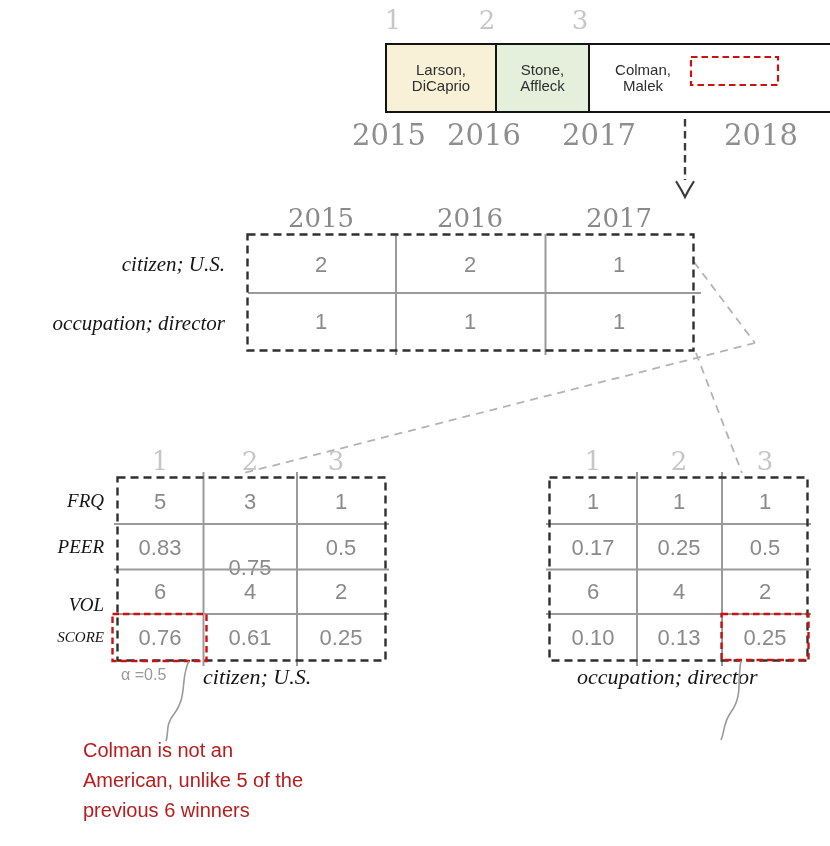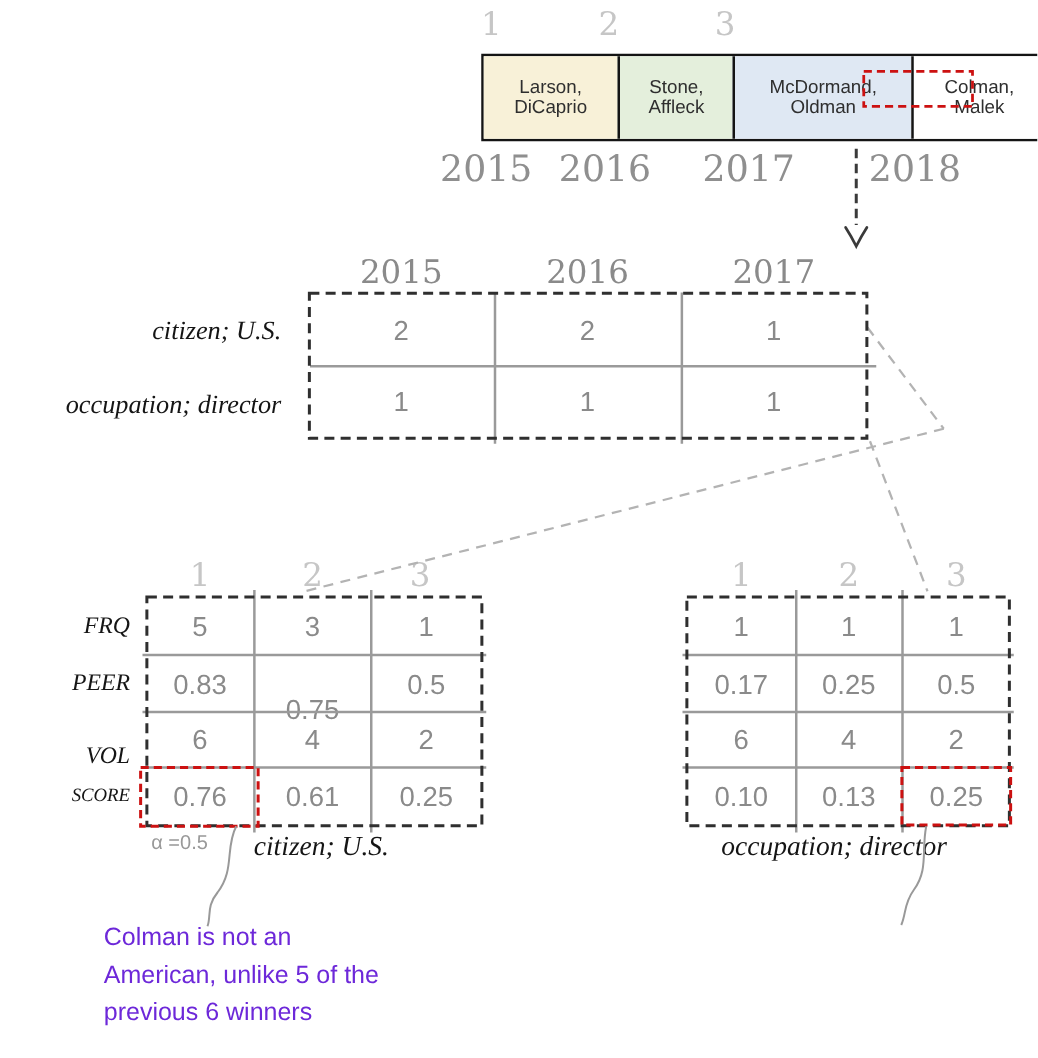--- a/index.html
+++ b/index.html
@@ -32,21 +32,21 @@
     font-family:"Liberation Serif",serif;font-style:italic;color:#151515;
     font-size:19px;white-space:nowrap;text-align:right;
   }
   .rowlab-sm{font-size:15px;}
   .caption{
     font-family:"Liberation Serif",serif;font-style:italic;color:#151515;
     font-size:22px;white-space:nowrap;
   }
   .alpha{color:#999999;font-size:16px;white-space:nowrap;}
   .note{
-    color:#6d28d9;font-size:20px;line-height:30px;white-space:pre-line;
+    color:#b91c1c;font-size:20px;line-height:30px;white-space:pre-line;
   }
   svg.overlay{position:absolute;left:0;top:0;pointer-events:none;}
 </style>
 </head>
 <body>
 
 <div class="canvas">
 
   <span class="abs cx rank" style="left:393px;top:5px;">1</span>
   <span class="abs cx rank" style="left:487px;top:5px;">2</span>
@@ -54,34 +54,30 @@
 
   <div class="abs tl-box" style="left:337px;top:43px;width:453px;height:70px;margin-left:48px;">
     <div class="tl-cell tl-c0" style="width:108px;">
       <span>Larson,</span>
       <span>DiCaprio</span>
     </div>
     <div class="tl-cell tl-c1" style="width:93px;">
       <span>Stone,</span>
       <span>Affleck</span>
     </div>
-    <div class="tl-cell tl-c2" style="width:144px;">
-      <span>McDormand,</span>
-      <span>Oldman</span>
-    </div>
     <div class="tl-cell tl-c3" style="width:108px;">
       <span>Colman,</span>
       <span>Malek</span>
     </div>
   </div>
 
   <span class="abs cx year" style="left:389px;top:118px;">2015</span>
   <span class="abs cx year" style="left:484px;top:118px;">2016</span>
   <span class="abs cx year" style="left:599px;top:118px;">2017</span>
-  <span class="abs cx year" style="left:732px;top:118px;">2018</span>
+  <span class="abs cx year" style="left:761px;top:118px;">2018</span>
 
   <span class="abs cx hdr" style="left:321px;top:203px;">2015</span>
   <span class="abs cx hdr" style="left:470px;top:203px;">2016</span>
   <span class="abs cx hdr" style="left:619px;top:203px;">2017</span>
 
   <div class="abs rowlab" style="right:605px;top:252px;font-size:21px;">citizen; U.S.</div>
   <div class="abs rowlab" style="right:605px;top:311px;font-size:21px;">occupation; director</div>
 
   <span class="abs cc val" style="left:321px;top:265px;">2</span>
   <span class="abs cc val" style="left:470px;top:265px;">2</span>

